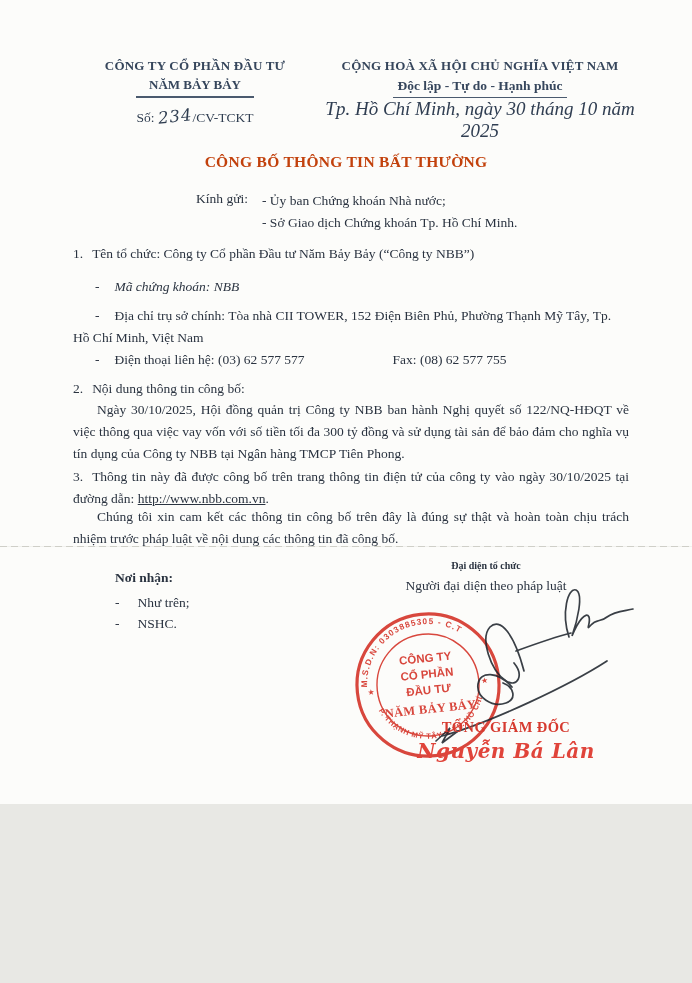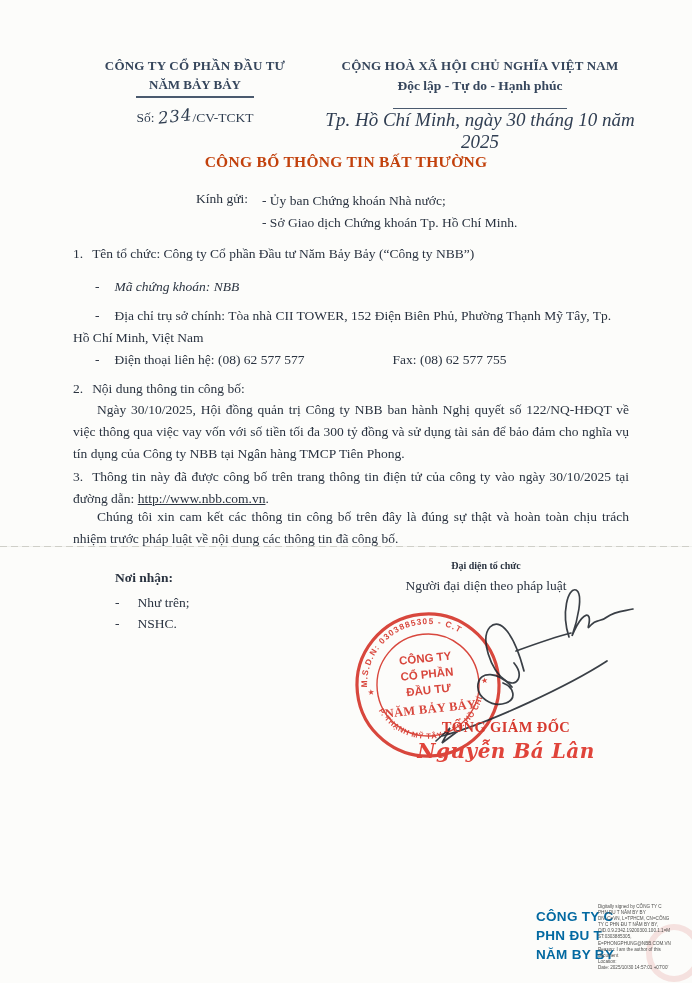--- a/index.html
+++ b/index.html
@@ -1,29 +1,29 @@
 <!DOCTYPE html>
 <html><head>
 <meta charset="utf-8">
 <style>
   html,body{margin:0;padding:0;background:#e8e8e4;}
   .page{
-    position:relative;width:692px;height:983px;margin:0 auto;
+    position:relative;width:692px;height:804px;margin:0 auto;
     background:#fcfcfa;overflow:hidden;
     font-family:"Liberation Serif", serif;color:#2a3340;
   }
   .hdr-left{position:absolute;left:84px;top:58px;width:222px;text-align:center;color:#36465c;}
   .hdr-left .l1{font-weight:bold;font-size:13px;letter-spacing:.2px;}
   .hdr-left .l2{font-weight:bold;font-size:13px;margin-top:3px;}
   .hdr-left .rule{width:118px;height:1.5px;background:#4a5a6e;margin:3px auto 0;}
   .doc-no{margin-top:9px;font-size:13.5px;color:#2f3d50;}
   .doc-no .hand{font-family:"DejaVu Serif", serif;font-style:italic;font-size:16.5px;letter-spacing:1px;display:inline-block;transform:rotate(-6deg);}
   .hdr-right{position:absolute;left:318px;top:58px;width:324px;text-align:center;color:#36465c;}
   .hdr-right .l1{font-weight:bold;font-size:13px;letter-spacing:.2px;}
-  .hdr-right .l2{font-weight:bold;font-size:13.5px;margin-top:4px;display:inline-block;border-bottom:1.5px solid #4a5a6e;padding:0 4px 14px;}
+  .hdr-right .l2{font-weight:bold;font-size:13.5px;margin-top:4px;display:inline-block;border-bottom:1.5px solid #4a5a6e;padding:0 4px 3px;}
   .hdr-right .date{font-style:italic;font-size:19px;color:#303e52;}
   .title{position:absolute;left:0;top:153px;width:100%;text-align:center;font-weight:bold;font-size:15.5px;letter-spacing:.3px;color:#c2410c;}
   .recipients{position:absolute;left:196px;top:191px;font-size:13.5px;}
   .recipients .row{display:flex;}
   .recipients .lbl{width:66px;flex:none;}
   .recipients .items div{margin-bottom:2px;line-height:20px;}
   .body-block{position:absolute;left:73px;width:556px;font-size:13.5px;line-height:22px;}
   .num{margin-right:9px;}
   .dash{margin-right:15px;}
   .hang{text-indent:22px;}
@@ -86,21 +86,21 @@
   <div class="body-block" style="top:243px;">
     <span class="num">1.</span><span>Tên tổ chức: Công ty Cổ phần Đầu tư Năm Bảy Bảy (“Công ty NBB”)</span>
   </div>
   <div class="body-block" style="top:276px;padding-left:22px;font-style:italic;">
     <span class="dash">-</span><span>Mã chứng khoán: NBB</span>
   </div>
   <div class="body-block hang" style="top:305px;">
     <span class="dash">-</span><span>Địa chỉ trụ sở chính: Tòa nhà CII TOWER, 152 Điện Biên Phủ, Phường Thạnh Mỹ Tây, Tp. Hồ Chí Minh, Việt Nam</span>
   </div>
   <div class="body-block phone-row" style="top:349px;padding-left:22px;width:534px;">
-    <span><span class="dash">-</span><span>Điện thoại liên hệ: (08) 62 577 577</span></span>
+    <span><span class="dash">-</span><span>Điện thoại liên hệ: (03) 62 577 577</span></span>
     <span class="fax">Fax: (08) 62 577 755</span>
   </div>
 
   <div class="body-block" style="top:378px;">
     <span class="num">2.</span><span>Nội dung thông tin công bố:</span>
   </div>
   <div class="body-block ind" style="top:399px;">Ngày 30/10/2025, Hội đồng quản trị Công ty NBB ban hành Nghị quyết số 122/NQ-HĐQT về việc thông qua việc vay vốn với số tiền tối đa 300 tỷ đồng và sử dụng tài sản để bảo đảm cho nghĩa vụ tín dụng của Công ty NBB tại Ngân hàng TMCP Tiên Phong.</div>
 
   <div class="body-block hang" style="top:466px;text-align:justify;text-indent:0;">
     <span class="num">3.</span><span>Thông tin này đã được công bố trên trang thông tin điện tử của công ty vào ngày 30/10/2025 tại đường dẫn: </span><span class="link">http://www.nbb.com.vn</span><span>.</span>

